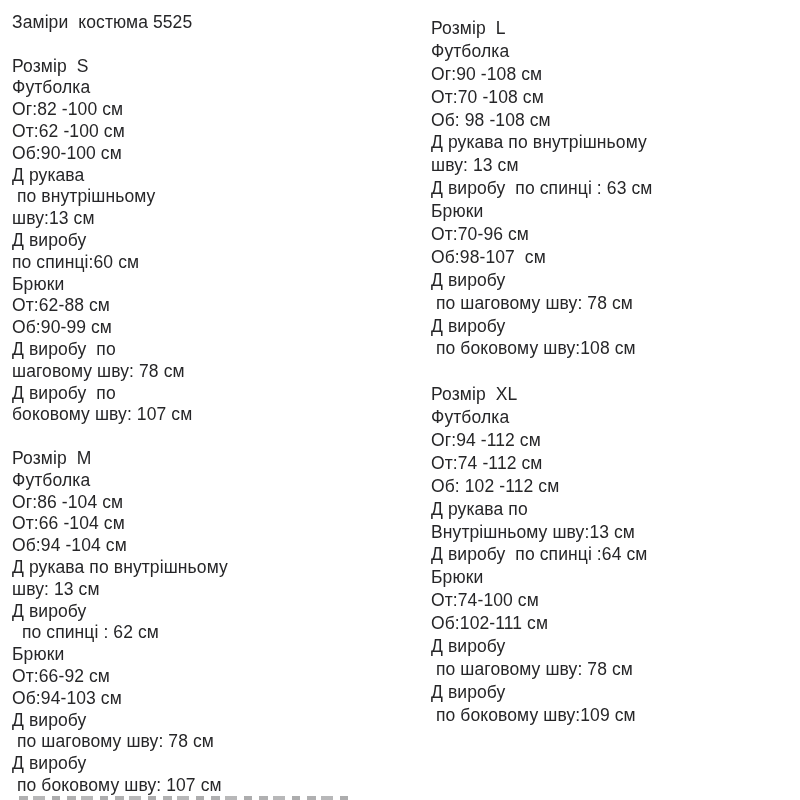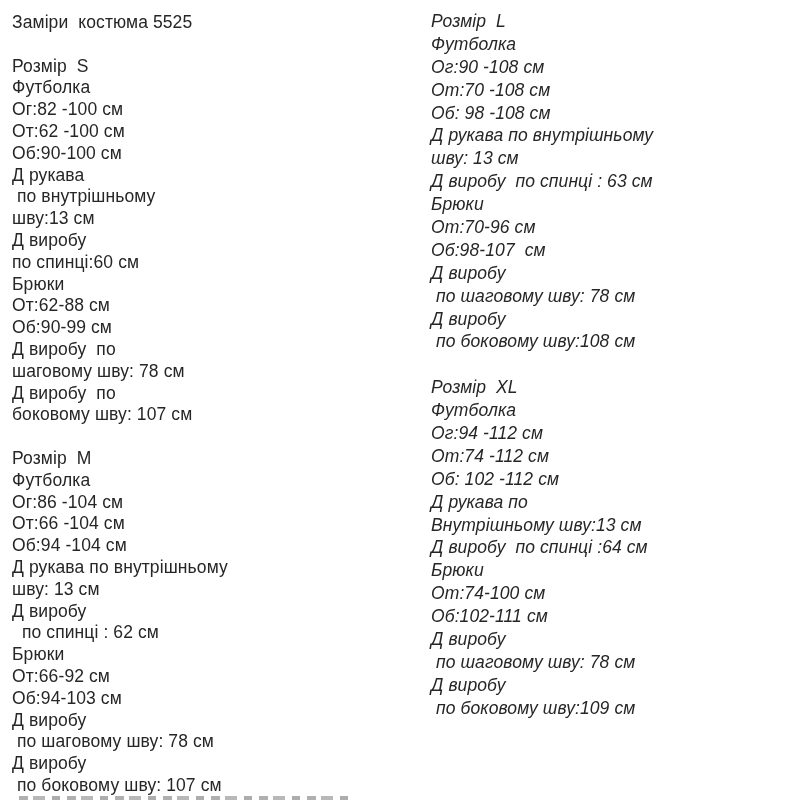--- a/index.html
+++ b/index.html
@@ -13,21 +13,21 @@
     font-family: "Liberation Sans", sans-serif;
     color: #262628;
   }
   .col {
     position: absolute;
     white-space: pre;
     font-size: 17.5px;
     letter-spacing: 0.1px;
   }
   .col-left  { left: 12px;  top: 12px; }
-  .col-right { left: 431px; top: 10px; font-style: italic; }
+  .col-right { left: 431px; top: 17px; }
   .col-left .line  { height: 21.8px; line-height: 21.8px; }
   .col-right .line { height: 22.9px; line-height: 22.9px; }
   .spellcheck {
     text-decoration-style: dotted;
     text-decoration-color: #df4a33;
     text-decoration-thickness: 2px;
     text-underline-offset: 3.5px;
   }
   
   .cutoff-line {

